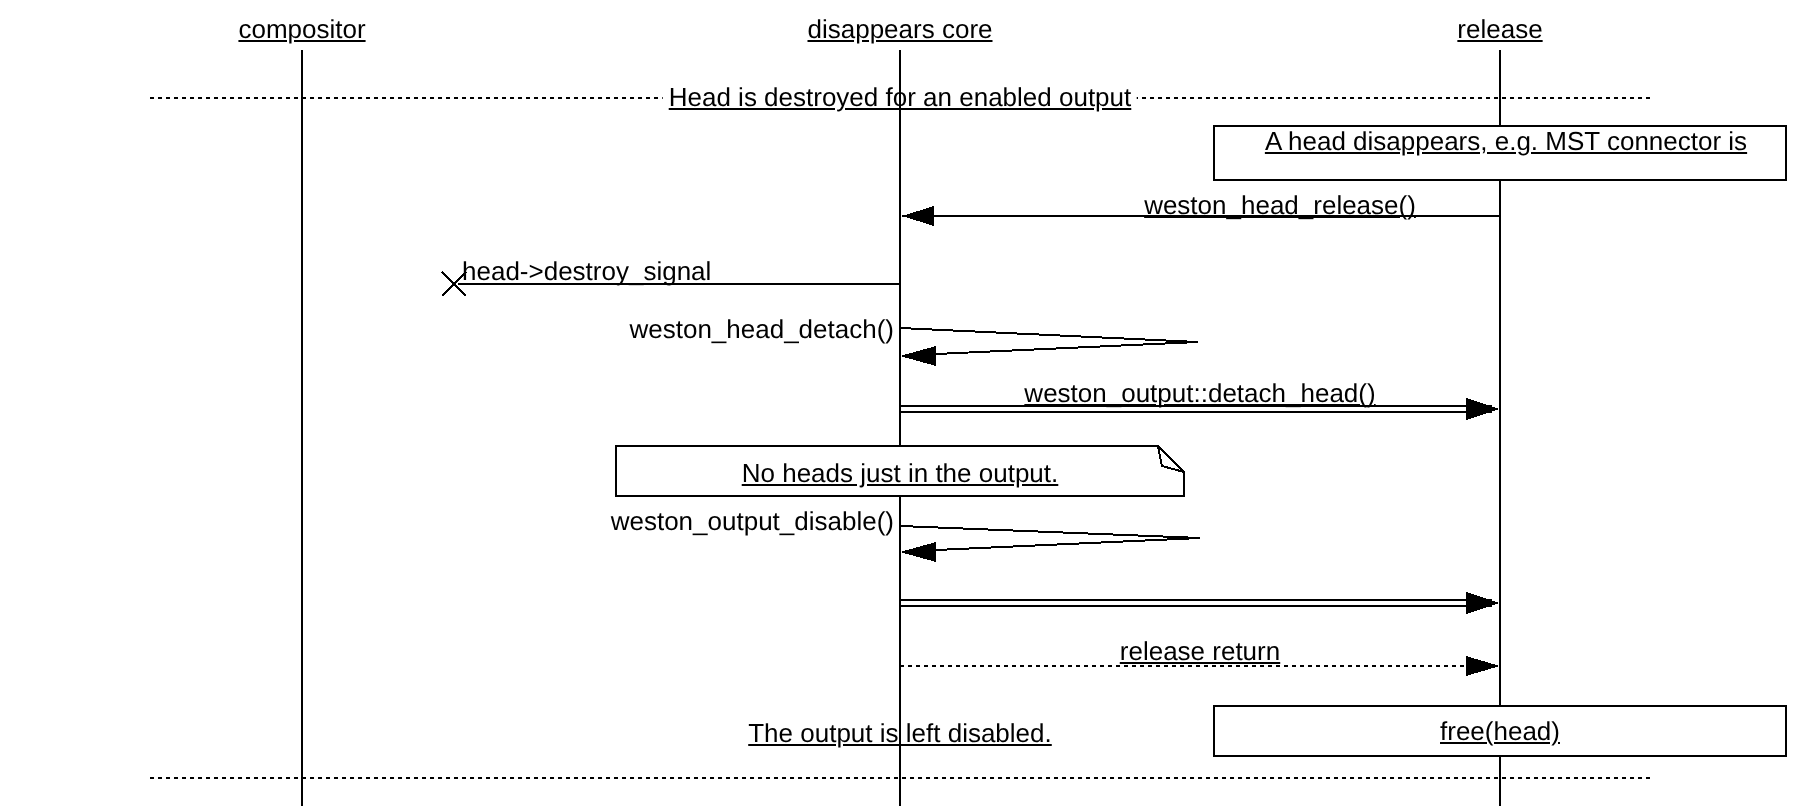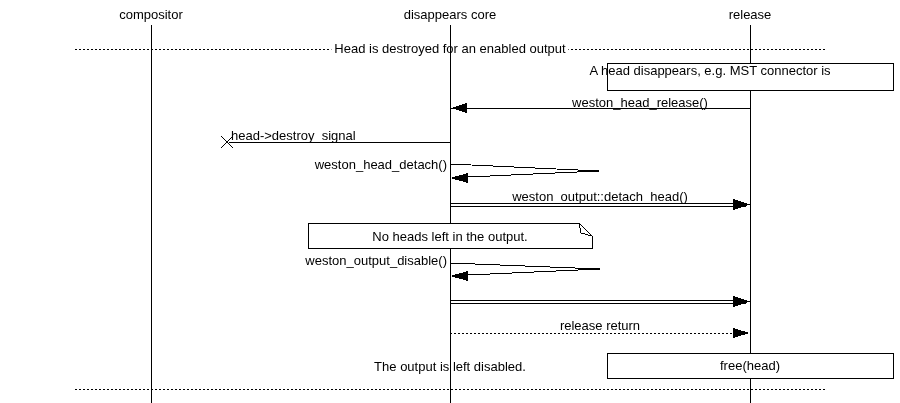--- a/index.html
+++ b/index.html
@@ -7,21 +7,21 @@
     position:relative; width:900px; height:403px;
     background:#ffffff; color:#000000;
     font-family:"Liberation Sans", sans-serif;
     font-size:13px; overflow:hidden;
   }
   .stage svg { position:absolute; left:0; top:0; }
   .z1 { z-index:1; } .z3 { z-index:3; }
   .lbl {
     position:absolute; white-space:nowrap; line-height:15px; z-index:4;
   }
-  .center { transform:translateX(-50%); }
+  .center { transform:translateX(-50%);text-decoration:underline; }
   .divlbl { background:#ffffff; padding:0 3px; z-index:2; }
   .note-text { text-align:center; line-height:13px; }
   line, path, polyline { stroke:#000000; stroke-width:1; }
   polygon { fill:#000000; stroke:none; }
 </style>
 </head>
 <body>
 
 <div class="stage">
 
@@ -87,33 +87,33 @@
       <polygon points="750,333 733,328 733,338"></polygon>
     </g>
 
     <rect x="607" y="353" width="286" height="25" fill="#ffffff" stroke="#000000"></rect>
   </svg>
 
   <div class="lbl center" style="left:151px; top:7px;">compositor</div>
   <div class="lbl center" style="left:450px; top:7px;">disappears core</div>
   <div class="lbl center" style="left:750px; top:7px;">release</div>
 
-  <div class="lbl center note-text" style="left:710px; top:64px;">
+  <div class="lbl center note-text" style="left:753px; top:64px;">
     <div>A head disappears, e.g. MST connector is</div>
   </div>
 
   <div class="lbl center" style="left:600px; top:95px;margin-left:40px;">weston_head_release()</div>
 
   <div class="lbl" style="left:231px; top:128px;">head-&gt;destroy_signal</div>
 
   <div class="lbl center" style="left:600px; top:189px;">weston_output::detach_head()</div>
 
   <div class="lbl" style="right:453px; top:157px;">weston_head_detach()</div>
 
-  <div class="lbl center" style="left:450px; top:229px;">No heads left in the output.</div>
+  <div class="lbl center" style="left:450px; top:229px;">No heads just in the output.</div>
 
   <div class="lbl" style="right:453px; top:253px;">weston_output_disable()</div>
 
 
   <div class="lbl center" style="left:600px; top:318px;">release return</div>
 
   <div class="lbl center" style="left:750px; top:358px;">free(head)</div>
 
 </div>
 

